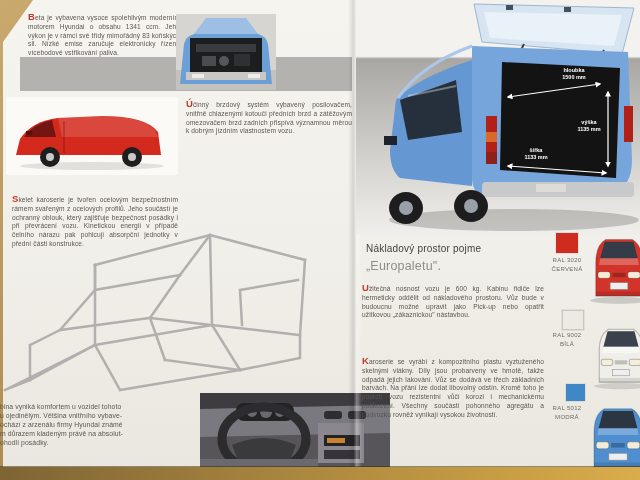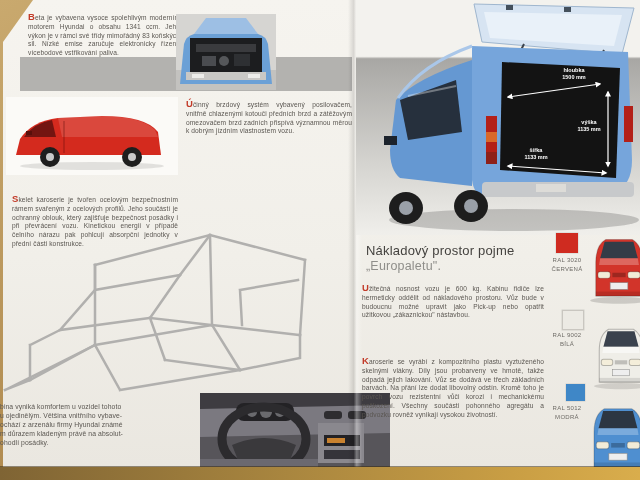--- a/index.html
+++ b/index.html
@@ -31,21 +31,21 @@
   .para{
     position:absolute;font-size:6.6px;line-height:1.33;color:#5a5651;
     text-align:justify;letter-spacing:.1px;
   }
   .initial{font-size:9.5px;font-weight:700;line-height:1;}
   .cut-lines{white-space:pre-line;text-align:left;}
   .photo{position:absolute;overflow:hidden;}
   .photo svg{display:block;}
   .heading1{
     position:absolute;left:366px;top:243px;width:210px;
-    font-size:13px;color:#44423f;letter-spacing:.2px;
+    font-size:10px;color:#44423f;letter-spacing:.2px;
   }
   .heading2{
     position:absolute;left:366px;top:259px;width:210px;
     font-size:12.5px;color:#8f8e8a;letter-spacing:.2px;
   }
   .swatch{position:absolute;box-shadow:0 0 0 .5px rgba(0,0,0,.12);}
   .ral-label{
     position:absolute;width:54px;text-align:center;
     font-size:6px;line-height:1.5;color:#6e6b66;letter-spacing:.3px;
   }

